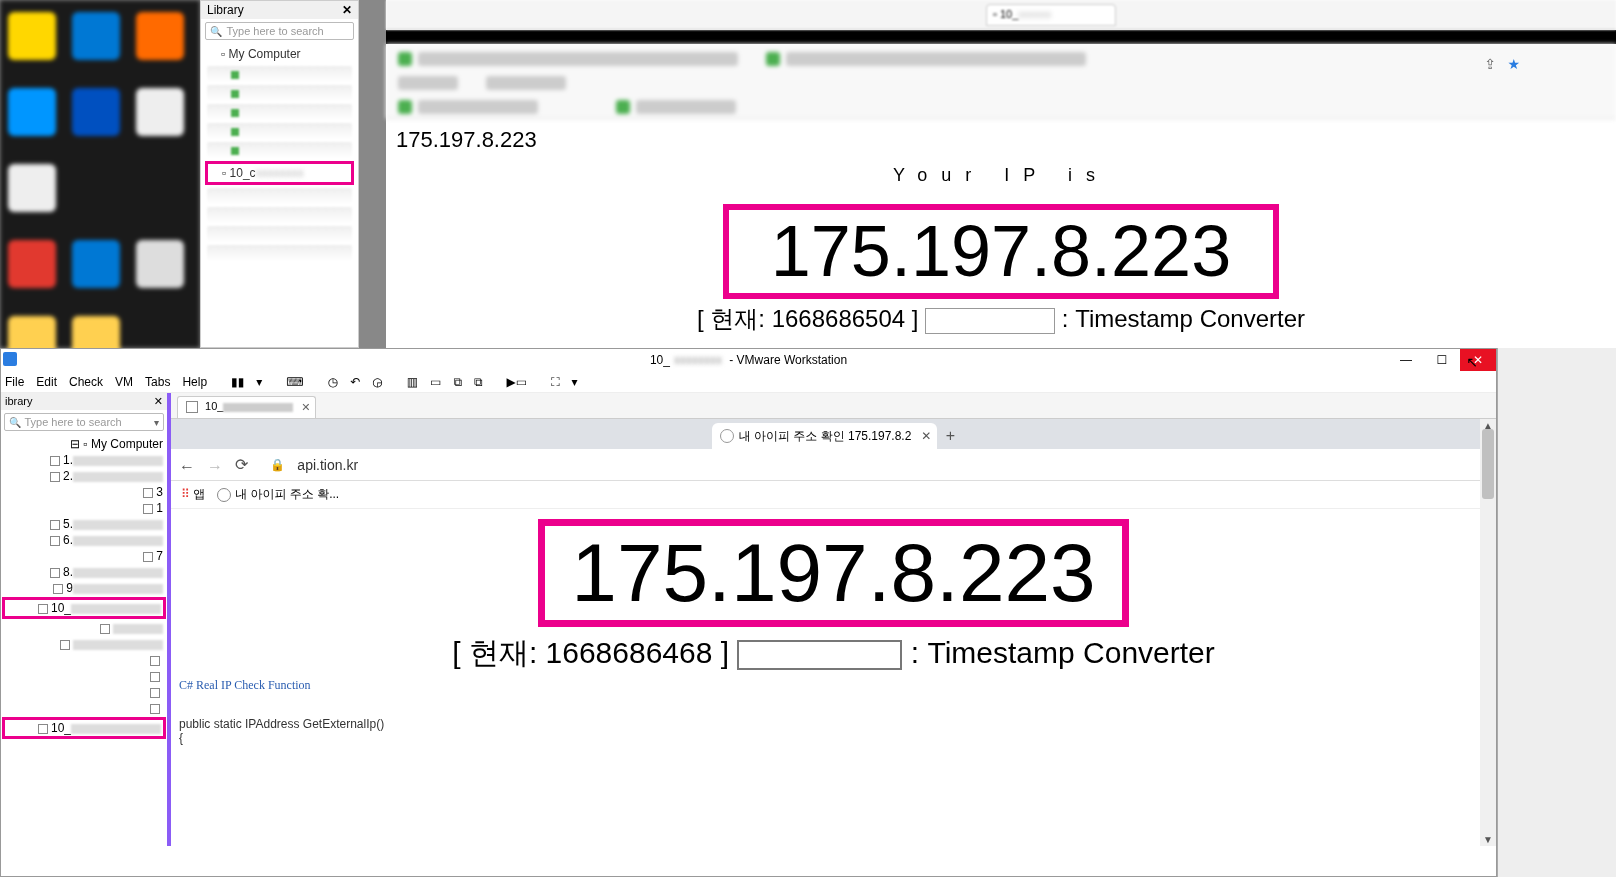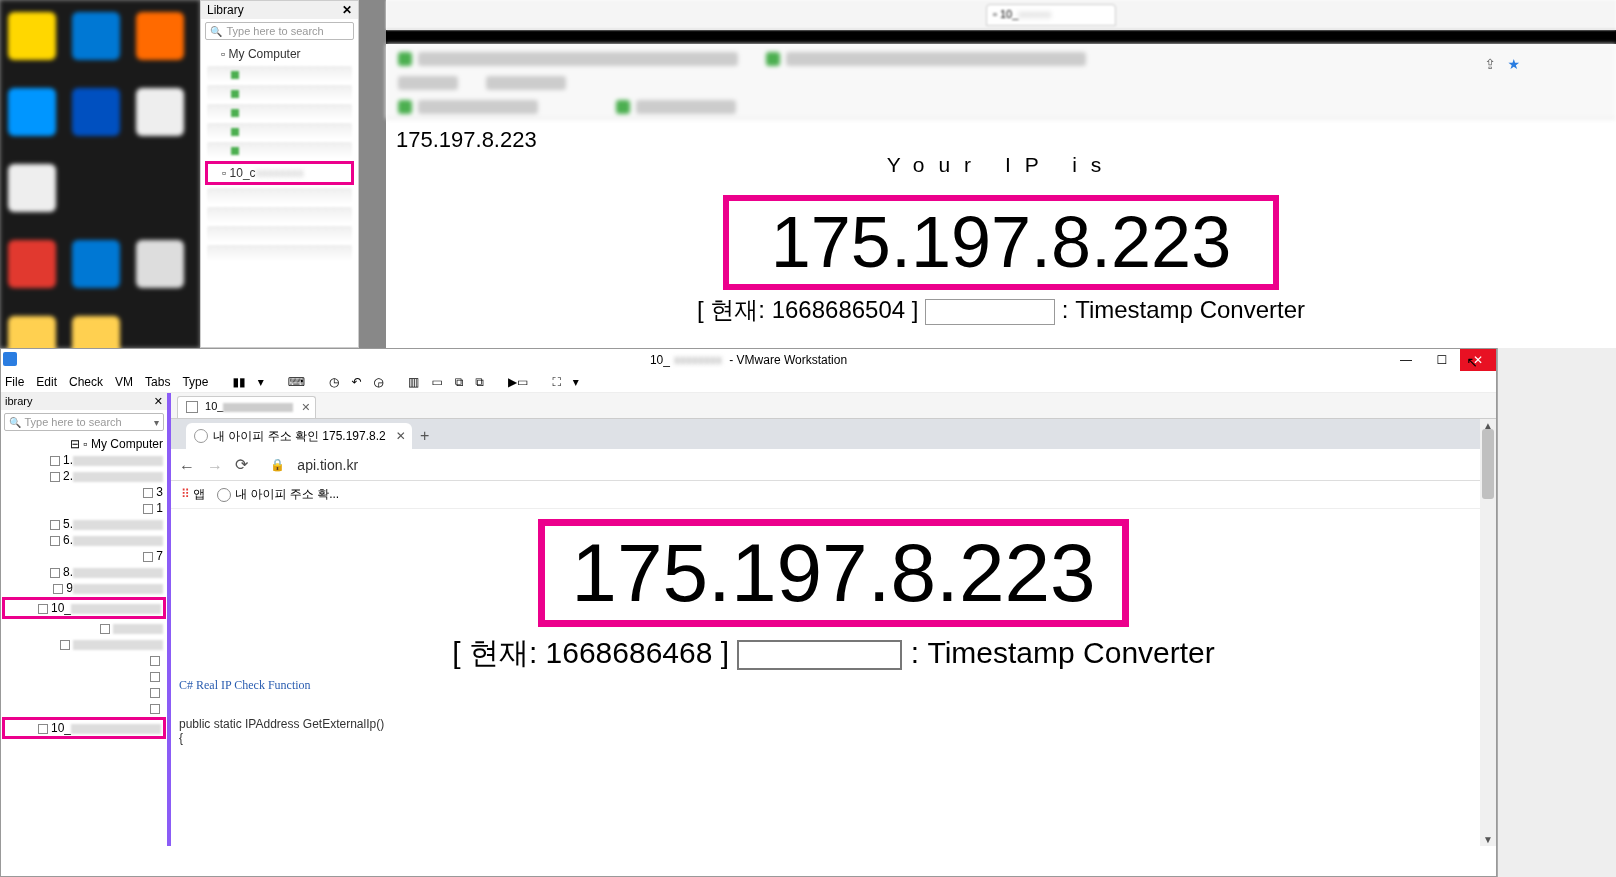--- a/index.html
+++ b/index.html
@@ -28,21 +28,21 @@
 
 #vm-content-top { position:absolute; left:386px; top:0; width:1230px; height:348px; background:#fff; }
 #vm-content-top .tabbar { height:30px; background:#f5f5f5; border-bottom:1px solid #ccc; position:relative; filter:blur(1px); }
 #vm-content-top .tabbar .onetab { position:absolute; left:600px; top:4px; height:22px; width:130px; background:#fff; border:1px solid #ccc; border-radius:4px 4px 0 0; font-size:11px; padding:3px 6px; }
 #vm-content-top .blackbar { height:14px; background:#000; }
 #vm-content-top .browserbars { height:75px; background:#f8f8f8; border-bottom:1px solid #ddd; filter:blur(2px); position:relative;}
 #vm-content-top .browserbars .blob { position:absolute; height:14px; border-radius:3px; background:#ccc; }
 #vm-content-top .browserbars .g { background:#4caf50; }
 #vm-content-top .page { padding:8px 10px; }
 #vm-content-top .ip-small { font-size:22px; }
-#vm-content-top .your-ip { text-align:center; font-size:21px; letter-spacing:14px; }
+#vm-content-top .your-ip { text-align:center; font-size:18px; letter-spacing:14px; margin-top:12px; }
 #vm-content-top .ip-big-box { width:556px; margin:18px auto 0; border:6px solid #ec008c; text-align:center; font-size:72px; line-height:1.1; padding:2px 8px; }
 #vm-content-top .ts-row { text-align:center; font-size:24px; margin-top:4px; }
 #vm-content-top .ts-row input { width:130px; height:26px; border:1px solid #999; vertical-align:middle; }
 #vm-content-top .share-ico { position:absolute; right:120px; top:56px; font-size:14px; color:#666; }
 #vm-content-top .star-ico { position:absolute; right:96px; top:56px; font-size:14px; color:#2a7de1; }
 
 
 #vmware-win { position:absolute; left:0; top:348px; width:1497px; height:529px; background:#fff; border:1px solid #999; }
 
 #title-bar { height:22px; background:#fff; display:flex; align-items:center; font-size:12px; position:relative; }
@@ -73,21 +73,21 @@
 #library-bottom .hi { border:3px solid #ec008c; margin:1px -1px; padding-left:22px; }
 
 #vm-area { flex:1; background:#fff; display:flex; flex-direction:column; position:relative;}
 #vm-tabs { height:26px; background:#f5f5f5; border-bottom:1px solid #ccc; display:flex; align-items:flex-end; padding-left:6px; }
 #vm-tabs .tab { height:22px; padding:3px 22px 3px 8px; background:#fff; border:1px solid #ccc; border-bottom:none; border-radius:3px 3px 0 0; font-size:11px; position:relative;}
 #vm-tabs .tab::before { content:""; display:inline-block; width:10px; height:10px; border:1px solid #888; margin-right:4px; vertical-align:middle;}
 #vm-tabs .tab .lbl2 { display:inline-block; width:70px; height:9px; background:#ccc; filter:blur(1px); vertical-align:middle;}
 #vm-tabs .tab .x { position:absolute; right:5px; top:4px; font-size:11px; color:#666; }
 
 #guest { flex:1; background:#fff; position:relative; }
-#guest .chrome-tabs { height:30px; background:#dee1e6; display:flex; align-items:flex-end; padding-left:15px;}
+#guest .chrome-tabs { height:30px; background:#dee1e6; display:flex; align-items:flex-end; padding-left:8px;justify-content:center;}
 #guest .chrome-tabs .ctab { height:26px; background:#fff; border-radius:6px 6px 0 0; padding:4px 26px 4px 8px; font-size:12px; position:relative; display:flex; align-items:center; gap:5px;}
 #guest .chrome-tabs .ctab .fav { width:14px; height:14px; border:1px solid #999; border-radius:50%; display:inline-block;}
 #guest .chrome-tabs .ctab .x { position:absolute; right:6px; top:6px; font-size:12px; color:#555;}
 #guest .chrome-tabs .newtab { width:26px; height:26px; display:flex; align-items:center; justify-content:center; font-size:16px; color:#555;}
 #guest .addr-bar { height:32px; background:#fff; border-bottom:1px solid #ddd; display:flex; align-items:center; padding:0 8px; gap:12px; font-size:14px;}
 #guest .addr-bar .nav-ico { color:#555; font-size:16px;}
 #guest .addr-bar .lock { font-size:12px; color:#666; margin-left:10px;}
 #guest .addr-bar .url { color:#333; }
 #guest .bm-bar { height:28px; background:#fff; border-bottom:1px solid #eee; display:flex; align-items:center; padding:0 10px; gap:12px; font-size:12px;}
 #guest .bm-bar .grid { color:#e53935;}
@@ -185,21 +185,21 @@
       <span class="close">✕<span class="cursor">↖</span></span>
     </div>
   </div>
 
   <div id="menu-bar">
     <span>File</span>
     <span>Edit</span>
     <span>Check</span>
     <span>VM</span>
     <span>Tabs</span>
-    <span>Type</span>
+    <span>Help</span>
     <span class="sep"></span>
     <span class="tb pause">▮▮</span>
     <span class="tb">▾</span>
     <span class="sep"></span>
     <span class="tb">⌨</span>
     <span class="sep"></span>
     <span class="tb">◷</span>
     <span class="tb">↶</span>
     <span class="tb">◶</span>
     <span class="sep"></span>

